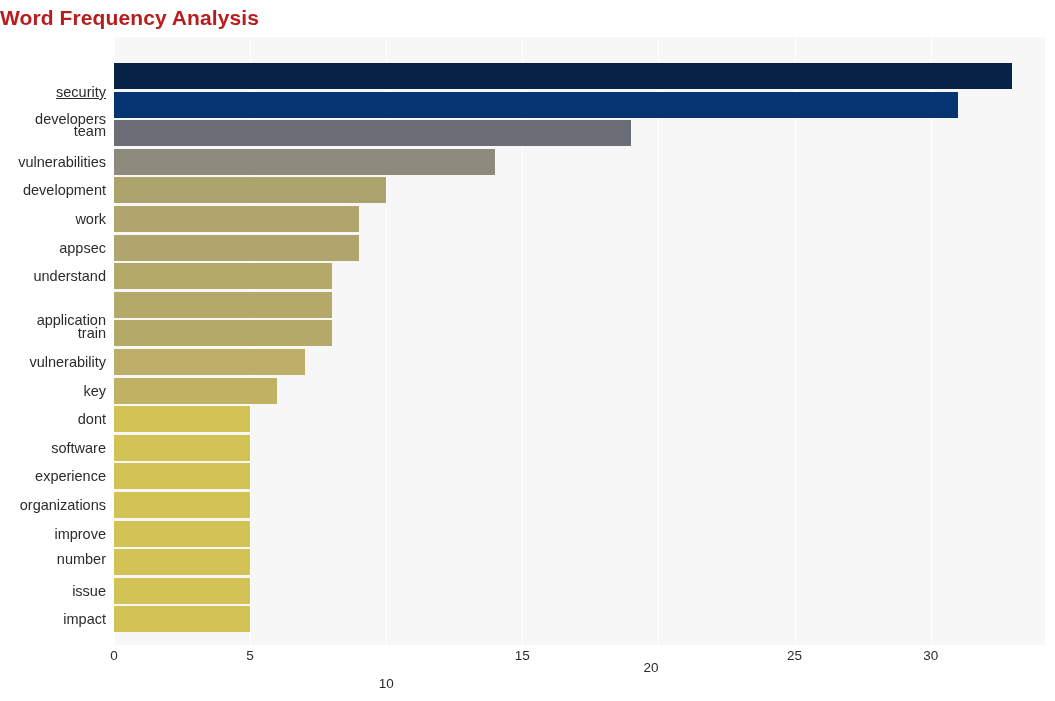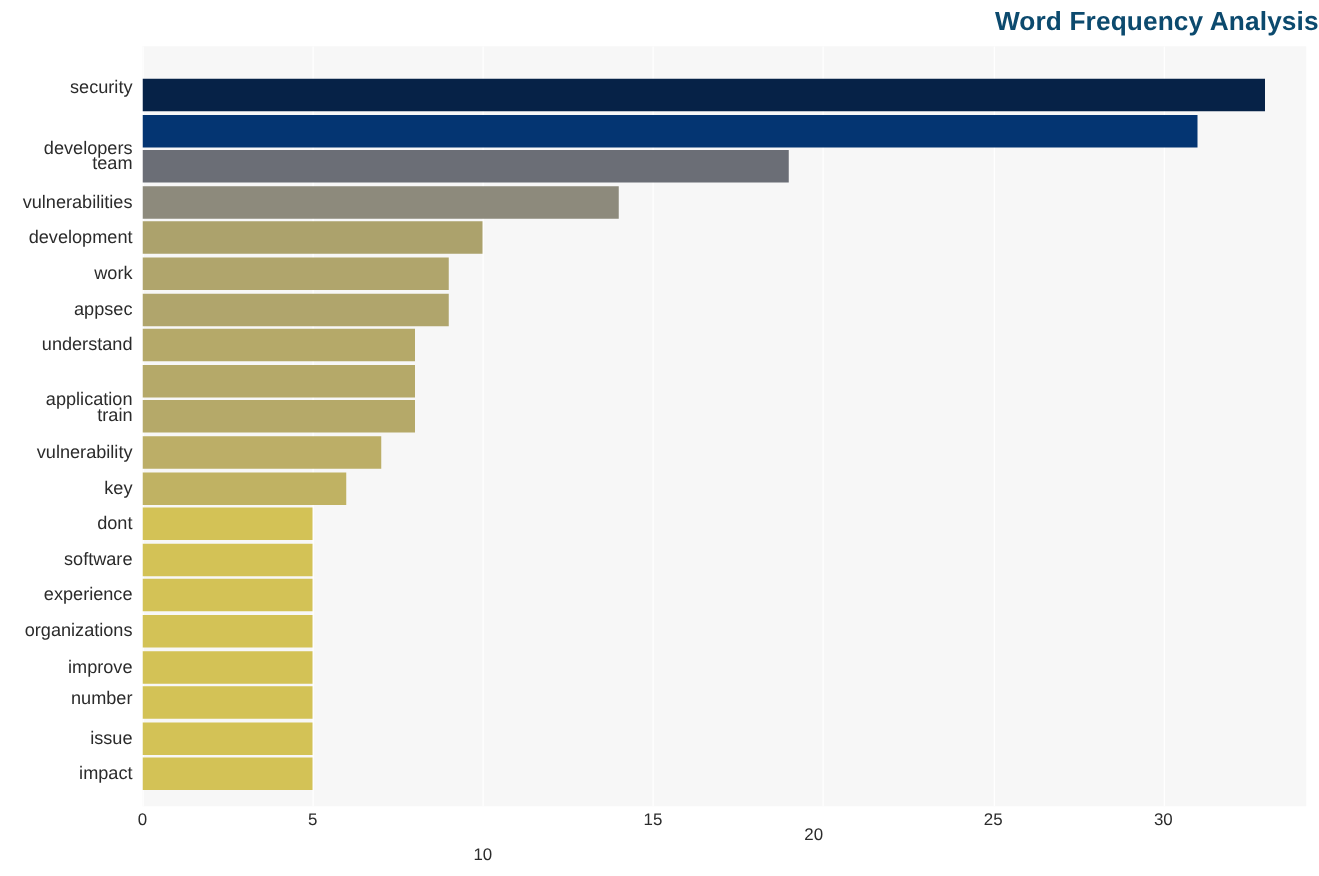--- a/index.html
+++ b/index.html
@@ -21,24 +21,24 @@
     height: 701px;
     background: #ffffff;
   }
 
   
   .chart-title {
     position: absolute;
     left: 0;
     top: 6px;
     width: 1055px;
-    text-align: right;
+    text-align: left;
     font-size: 21px;
     font-weight: bold;
-    color: #0c4a6e;
+    color: #b91c1c;
     letter-spacing: 0.1px;
   }
 
   
   .plot-area {
     position: absolute;
     left: 114px;
     top: 37px;
     width: 931px;
     height: 608px;
@@ -152,21 +152,21 @@
         <div class="bar" title="experience: 5" style="top: 426.4px; width: 136.111px; background: rgb(211, 194, 86);"></div>
         <div class="bar" title="organizations: 5" style="top: 455px; width: 136.111px; background: rgb(211, 194, 86);"></div>
         <div class="bar" title="improve: 5" style="top: 483.6px; width: 136.111px; background: rgb(211, 194, 86);"></div>
         <div class="bar" title="number: 5" style="top: 512.2px; width: 136.111px; background: rgb(211, 194, 86);"></div>
         <div class="bar" title="issue: 5" style="top: 540.8px; width: 136.111px; background: rgb(211, 194, 86);"></div>
         <div class="bar" title="impact: 5" style="top: 569.4px; width: 136.111px; background: rgb(211, 194, 86);"></div>
       </div>
   </div>
 
   <div class="ylabels" id="ylabels">
-      <div class="ylabel" style="top: 20px;">security</div>
+      <div class="ylabel" style="top: 42px; text-decoration: underline;">security</div>
       <div class="ylabel" style="top: 53px; margin-top: 28px;">team</div>
       <div class="ylabel" style="top: 69px;">developers</div>
       <div class="ylabel" style="top: 111.8px;">vulnerabilities</div>
       <div class="ylabel" style="top: 140.4px;">development</div>
       <div class="ylabel" style="top: 169px;">work</div>
       <div class="ylabel" style="top: 197.6px;">appsec</div>
       <div class="ylabel" style="top: 226.2px;">understand</div>
       <div class="ylabel" style="top: 270px;">application</div>
       <div class="ylabel" style="top: 283.4px;">train</div>
       <div class="ylabel" style="top: 312px;">vulnerability</div>

